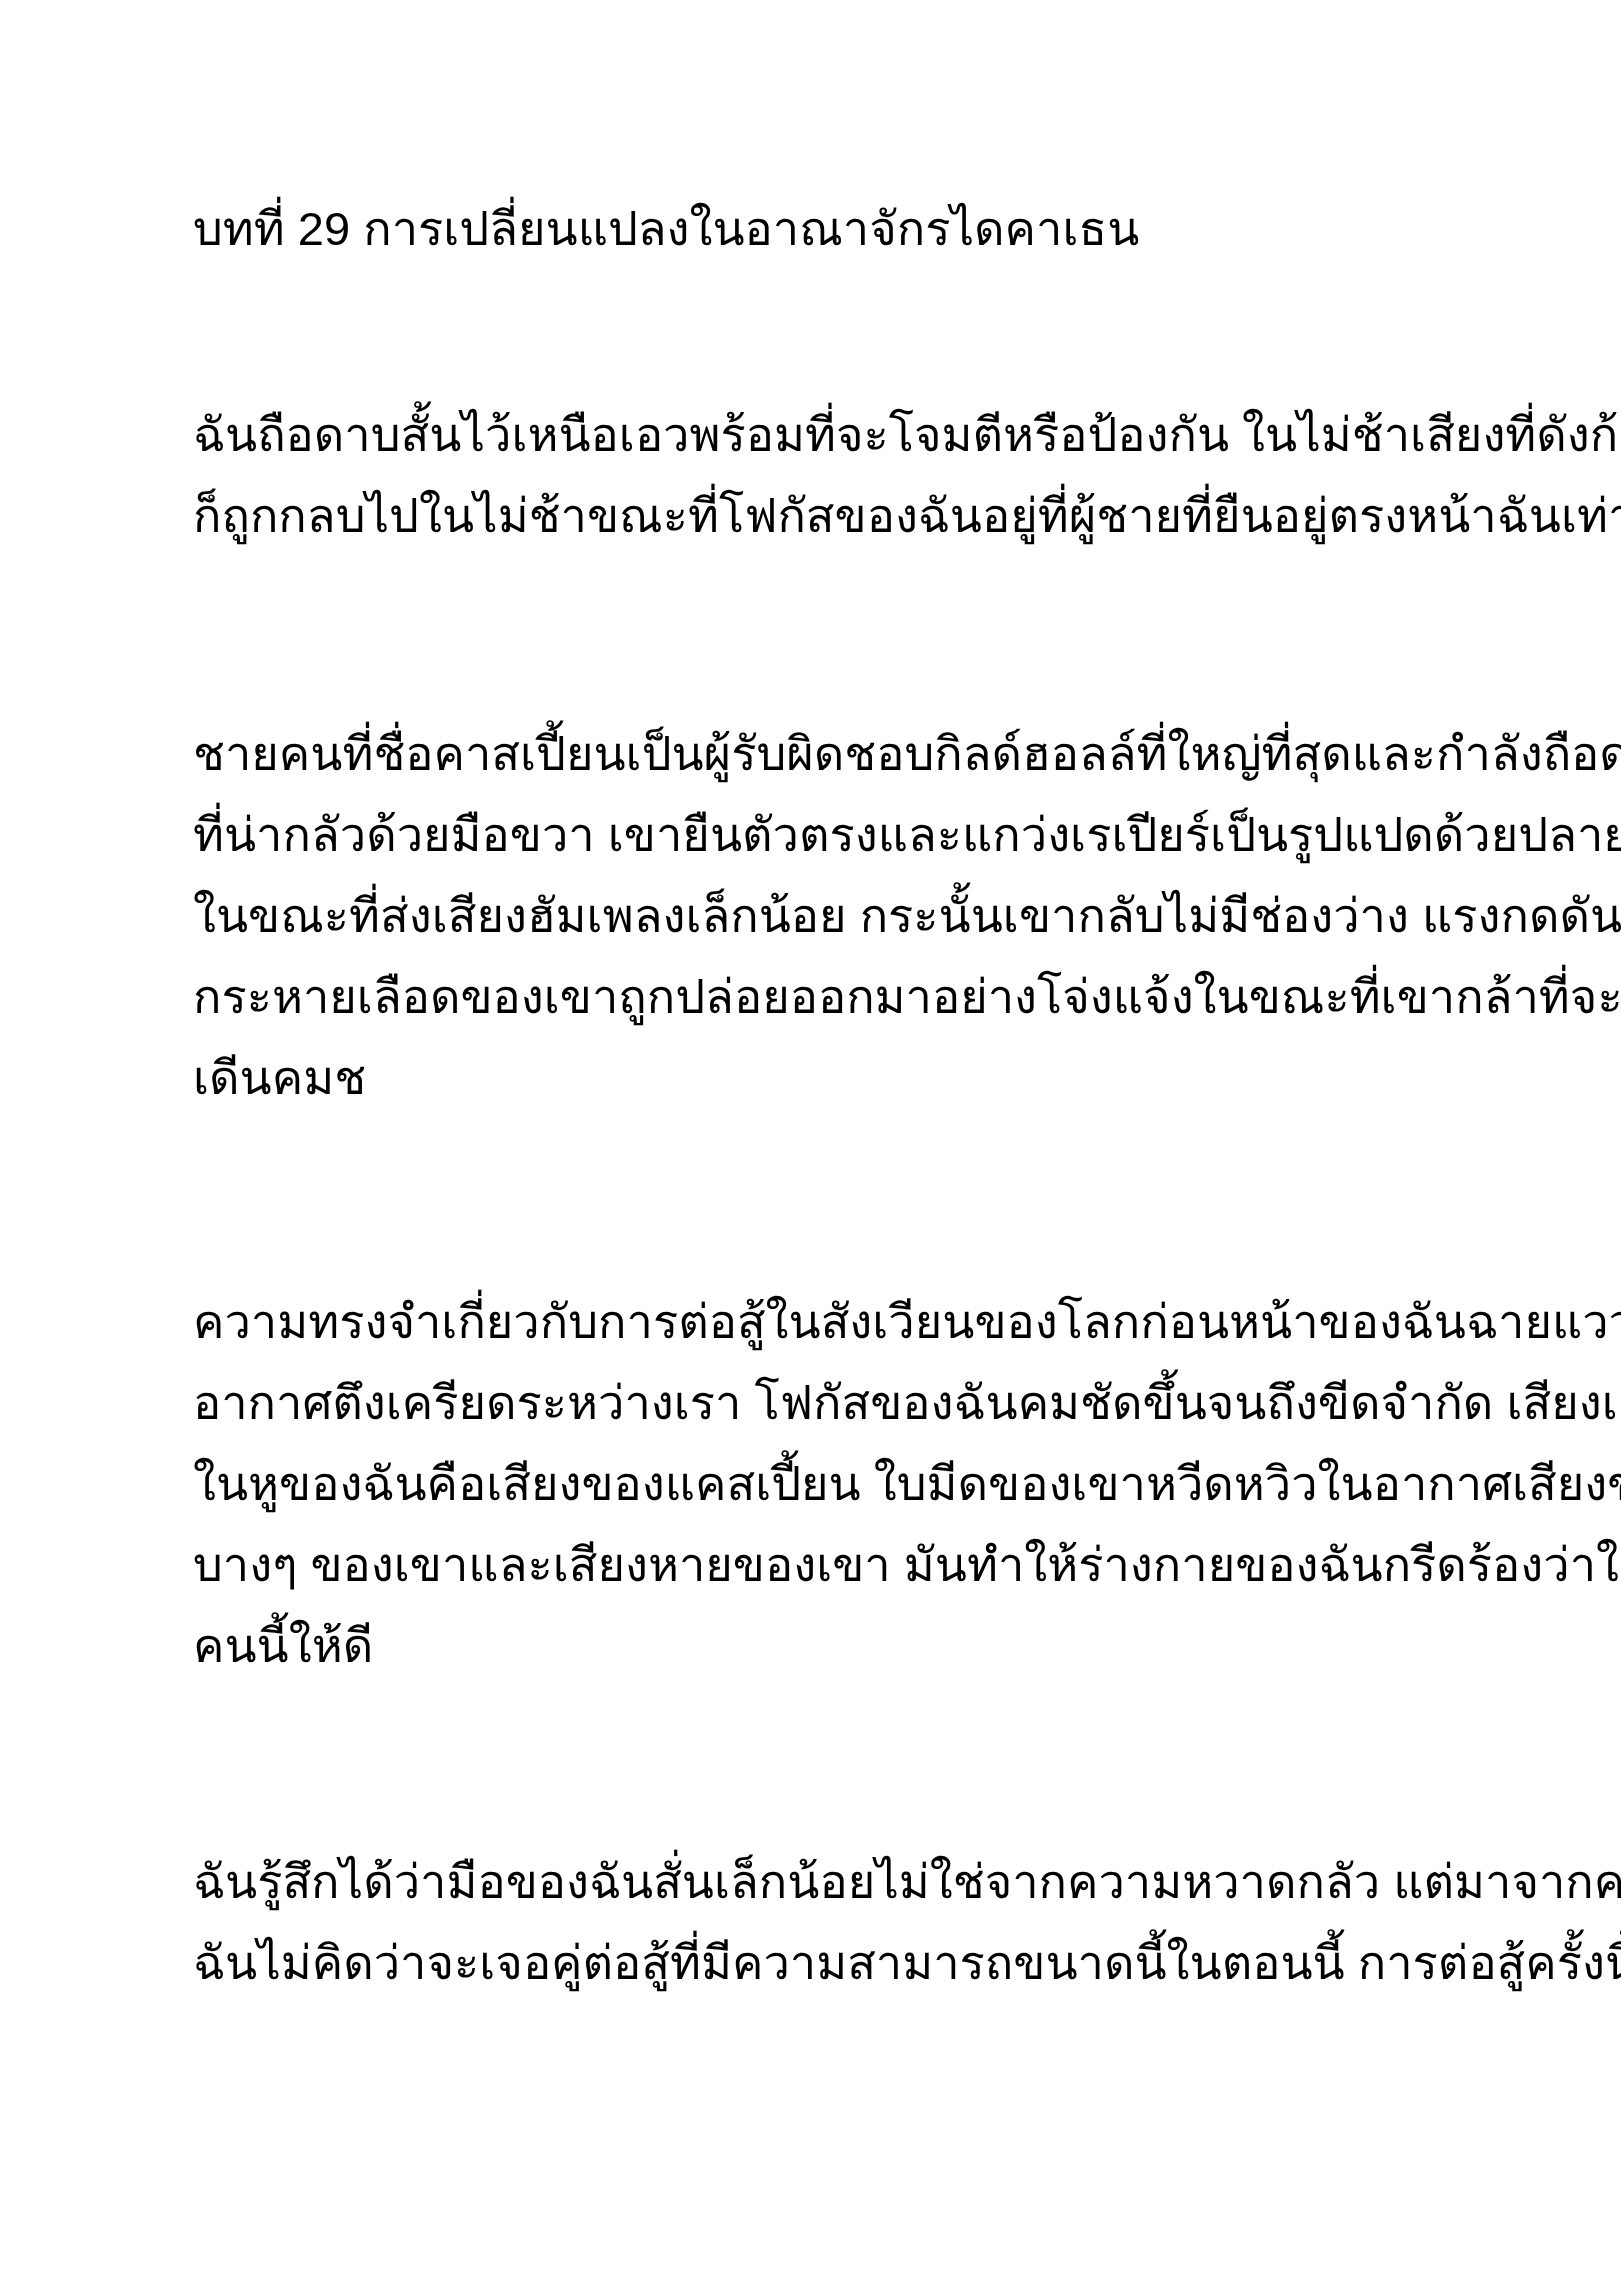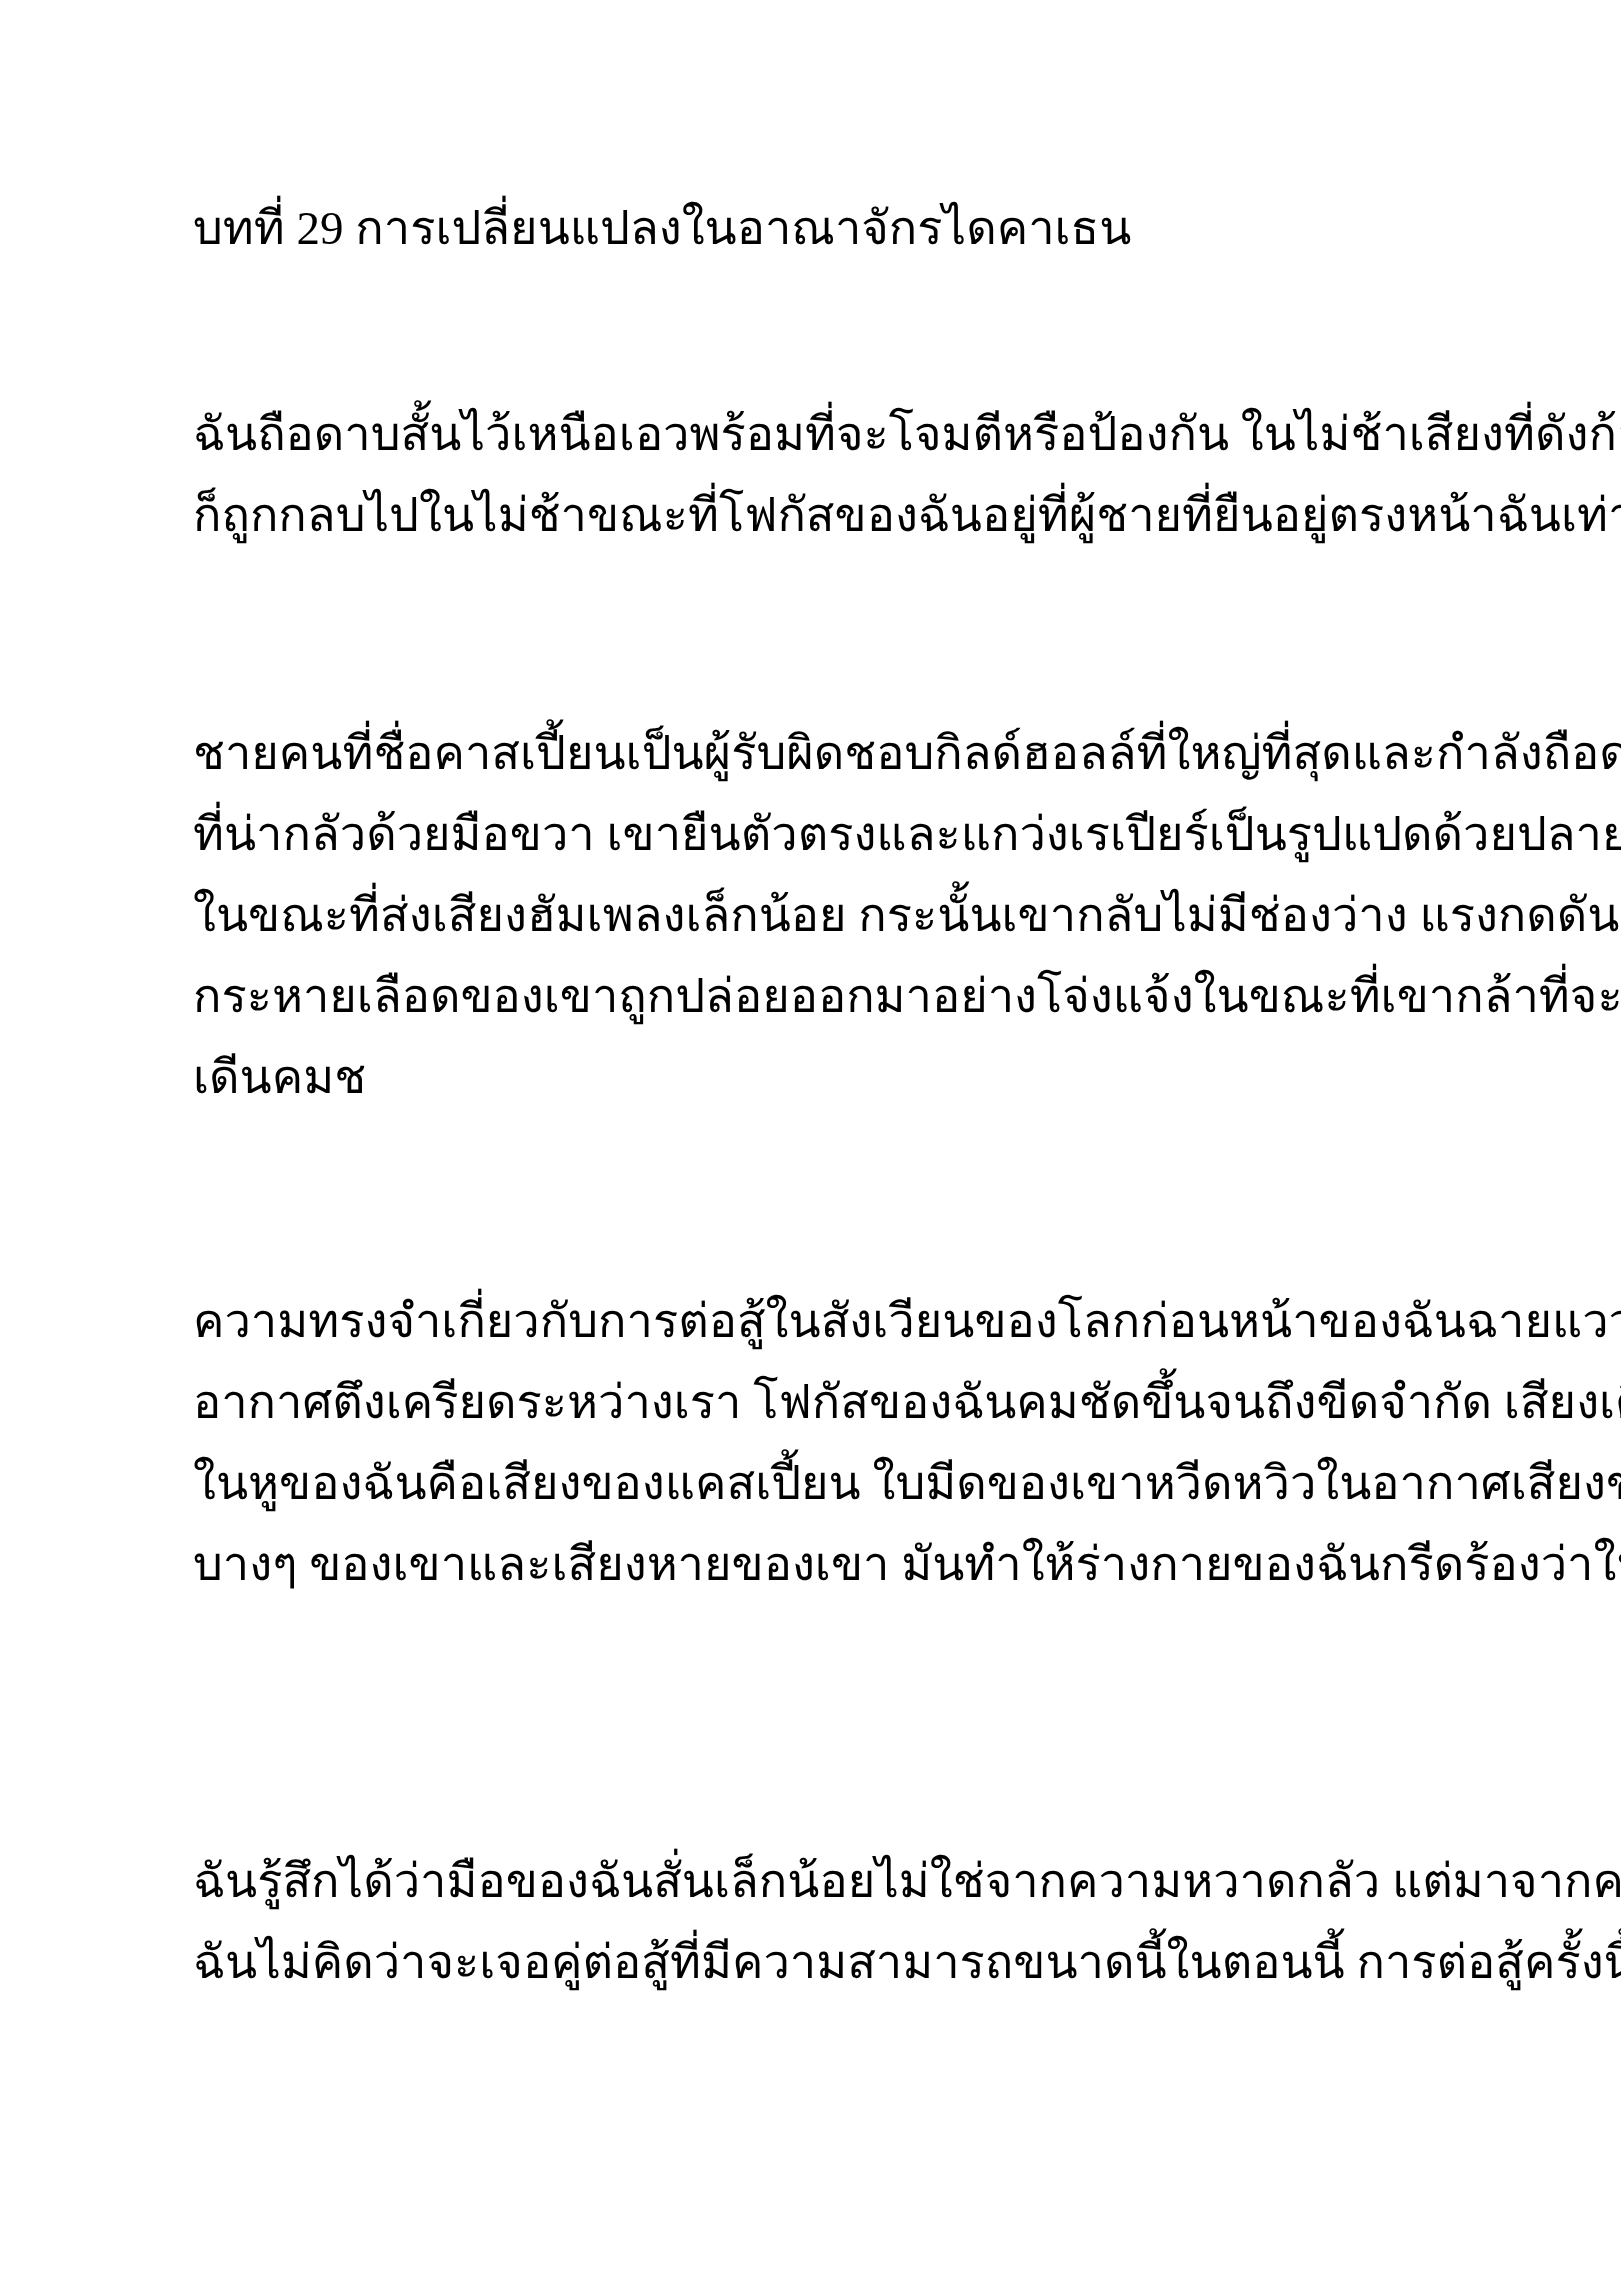--- a/index.html
+++ b/index.html
@@ -6,21 +6,21 @@
     margin: 0;
     padding: 0;
     background: #ffffff;
   }
   .page {
     position: relative;
     width: 1621px;
     height: 2210px;
     background: #ffffff;
     color: #000000;
-    font-family: Liberation Serif, serif;
+    font-family: Liberation Sans, sans-serif;
     overflow: hidden;
   }
   .textblock {
     position: absolute;
     left: 193px;
     width: 1255px;
     font-size: 47px;
     line-height: 81px;
   }
   .line {
@@ -53,20 +53,21 @@
     <div class="line">ในขณะที่ส่งเสียงฮัมเพลงเล็กน้อย กระนั้นเขากลับไม่มีช่องว่าง แรงกดดันจากความ</div>
     <div class="line">กระหายเลือดของเขาถูกปล่อยออกมาอย่างโจ่งแจ้งในขณะที่เขากล้าที่จะยิ้มอย่างไร้</div>
     <div class="line">เดีนคมช</div>
   </div>
 
   <div class="textblock para-3">
     <div class="line">ความทรงจำเกี่ยวกับการต่อสู้ในสังเวียนของโลกก่อนหน้าของฉันฉายแววในใจเมื่อ</div>
     <div class="line">อากาศตึงเครียดระหว่างเรา โฟกัสของฉันคมชัดขึ้นจนถึงขีดจำกัด เสียงเดียวที่เข้ามา</div>
     <div class="line">ในหูของฉันคือเสียงของแคสเปี้ยน ใบมีดของเขาหวีดหวิวในอากาศเสียงของเสื้อผ้า</div>
     <div class="line">บางๆ ของเขาและเสียงหายของเขา มันทำให้ร่างกายของฉันกรีดร้องว่าให้ระวังผู้ชาย</div>
+    <div class="line">คนนี้ให้ดี</div>
   </div>
 
   <div class="textblock para-4">
     <div class="line">ฉันรู้สึกได้ว่ามือของฉันสั่นเล็กน้อยไม่ใช่จากความหวาดกลัว แต่มาจากความตื่นเต้น</div>
     <div class="line">ฉันไม่คิดว่าจะเจอคู่ต่อสู้ที่มีความสามารถขนาดนี้ในตอนนี้ การต่อสู้ครั้งนี้ไม่ถึงกับ</div>
   </div>
 
 </div>
 
 

